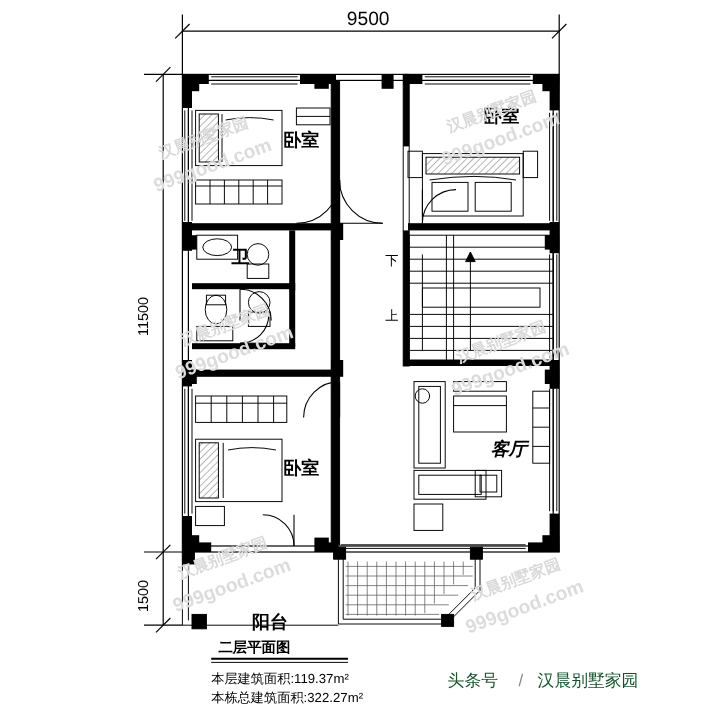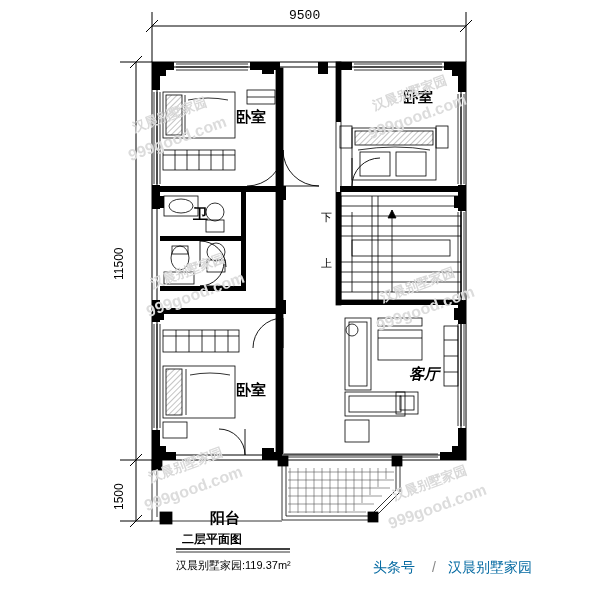--- a/index.html
+++ b/index.html
@@ -10,26 +10,26 @@
   }
   .plan{position:absolute;left:0;top:0;width:600px;height:600px;}
   svg{position:absolute;left:0;top:0;}
   .wm{
     position:absolute;color:#d9d9d9;font-size:13px;font-weight:bold;
     transform:rotate(-20deg);transform-origin:left top;white-space:nowrap;
     pointer-events:none;
   }
   .wm.big{font-size:16px;color:#dcdcdc;}
   .lbl{position:absolute;font-size:13px;color:#000000;white-space:nowrap;font-weight:bold;}
-  .dim{position:absolute;font-size:13px;color:#000;white-space:nowrap;font-family:Liberation Mono, monospace;}
+  .dim{position:absolute;font-size:16px;color:#000;white-space:nowrap;}
   .dimv{position:absolute;font-size:12px;color:#000;white-space:nowrap;
         transform:rotate(-90deg);transform-origin:left top;}
   .title{position:absolute;font-size:12px;color:#000;font-weight:bold;white-space:nowrap;}
   .note{position:absolute;font-size:11px;color:#000;white-space:nowrap;}
-  .footer{position:absolute;font-size:14px;color:#0369a1;white-space:nowrap;}
+  .footer{position:absolute;font-size:14px;color:#14532d;white-space:nowrap;}
 </style>
 </head>
 <body>
 
 <div class="plan">
 
   <svg width="600" height="600">
     <defs>
       <pattern id="hatch" width="6" height="6" patternUnits="userSpaceOnUse" patternTransform="rotate(45)">
         <line x1="0" y1="0" x2="0" y2="6" stroke="#000" stroke-width="1"></line>
@@ -340,21 +340,22 @@
   <div class="lbl" style="left:403px;top:88px;font-size:15px;">卧室</div>
   <div class="lbl" style="left:193px;top:205px;font-size:15px;">卫</div>
   <div class="lbl" style="left:236px;top:381px;font-size:15px;">卧室</div>
   <div class="lbl" style="left:409px;top:365px;font-size:15px;font-style:italic;">客厅</div>
   <div class="lbl" style="left:210px;top:482px;font-size:15px;margin-top:27px;">阳台</div>
 
   <div class="lbl" style="left:321px;top:210px;font-size:11px;font-weight:normal;">下</div>
   <div class="lbl" style="left:321px;top:256px;font-size:11px;font-weight:normal;">上</div>
 
   <div class="title" style="left:182px;top:531px;">二层平面图</div>
-  <div class="note" style="left:176px;top:558px;">汉晨别墅家园:119.37m²</div>
+  <div class="note" style="left:176px;top:558px;">本层建筑面积:119.37m²</div>
+  <div class="note" style="left:176px;top:574px;">本栋总建筑面积:322.27m²</div>
 
   <div class="wm" style="left:130px;top:120px;">
     <span>汉晨别墅家园</span>
   </div>
   <div class="wm big" style="left:126px;top:148px;">
     <span>999good.com</span>
   </div>
 
   <div class="wm" style="left:370px;top:98px;">
     <span>汉晨别墅家园</span>

